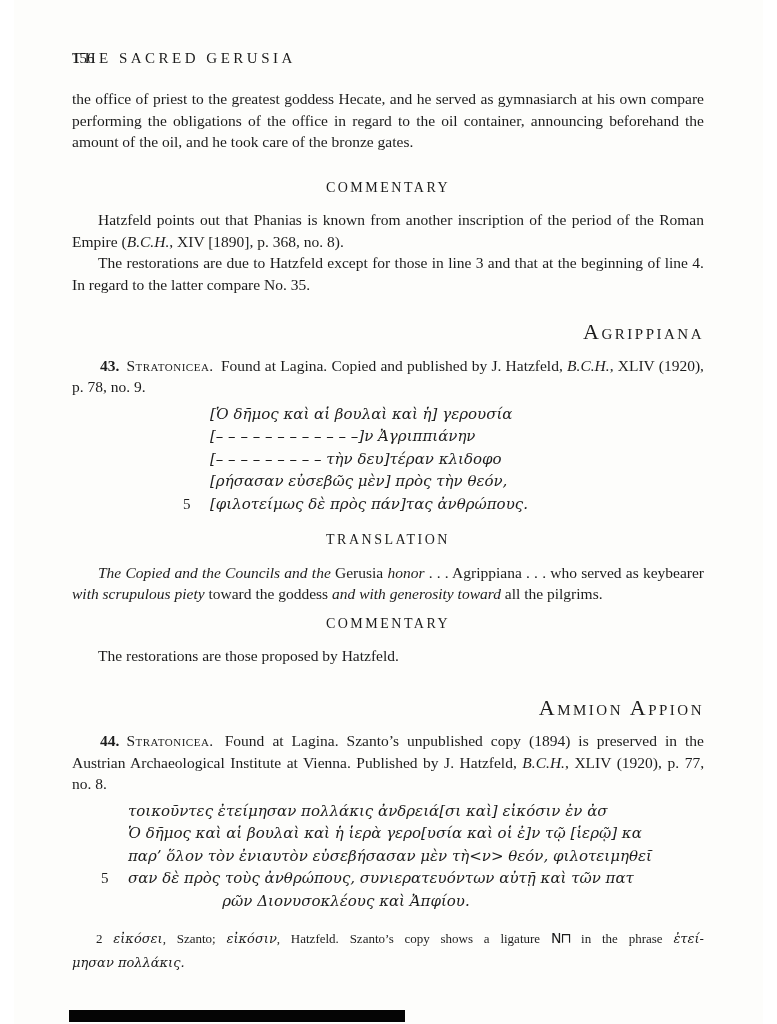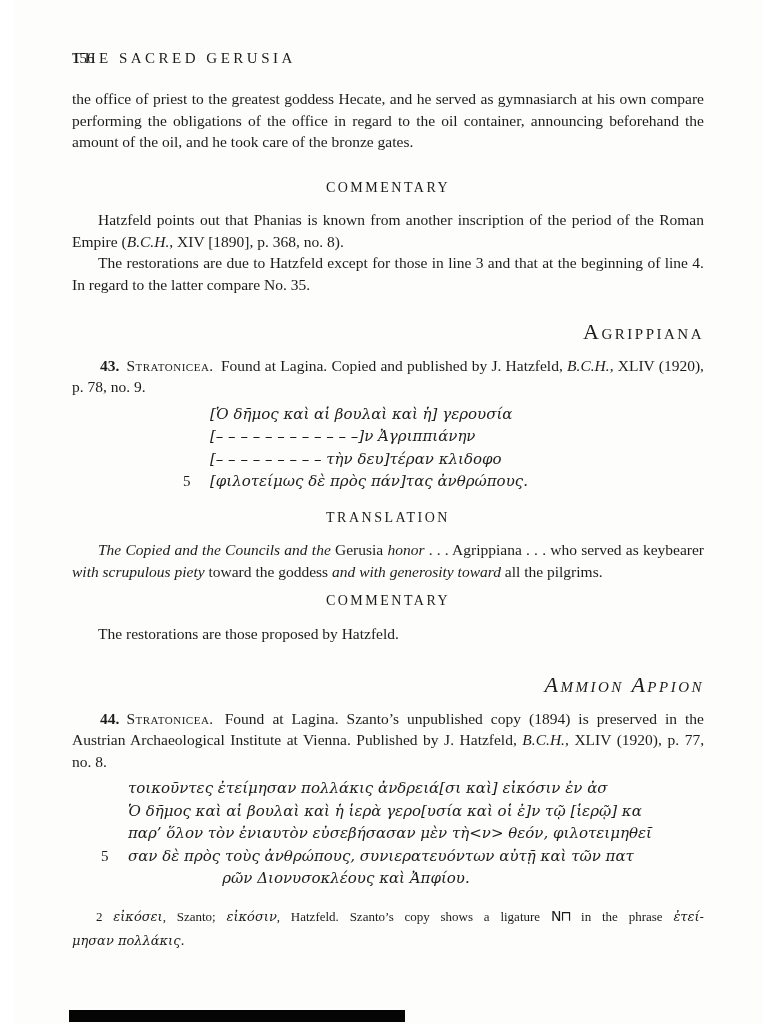--- a/index.html
+++ b/index.html
@@ -77,30 +77,31 @@
   <p class="indent"><span>Hatzfeld points out that Phanias is known from another inscription of the period of the Roman Empire (</span><span class="it">B.C.H.</span><span>, XIV [1890], p. 368, no. 8).</span></p>
   <p class="indent">The restorations are due to Hatzfeld except for those in line 3 and that at the beginning of line 4. In regard to the latter compare No. 35.</p>
 
   <div class="section-heading">Agrippiana</div>
   <p class="cit"><span class="bf">43.</span><span class="sc">Stratonicea.</span><span> Found at Lagina. Copied and published by J. Hatzfeld, </span><span class="it">B.C.H.</span><span>, XLIV (1920), p. 78, no. 9.</span></p>
 
   <div class="greek-block greek-43">
       <div class="greek-line"><span>[Ὁ δῆμος καὶ αἱ βουλαὶ καὶ ἡ] γερουσία</span></div>
       <div class="greek-line"><span>[– – – – – – – – – – – –]ν Ἀγριππιάνην</span></div>
       <div class="greek-line"><span>[– – – – – – – – – τὴν δευ]τέραν κλιδοφο</span></div>
+      <div class="greek-line"><span>[ρήσασαν εὐσεβῶς μὲν] πρὸς τὴν θεόν,</span></div>
       <div class="greek-line"><span class="line-marker">5</span><span>[φιλοτείμως δὲ πρὸς πάν]τας ἀνθρώπους.</span></div>
     </div>
 
   <div class="minor-heading" style="margin-top:14px;">TRANSLATION</div>
   <p class="indent"><span class="it">The Copied and the Councils and the </span><span>Gerusia </span><span class="it">honor</span><span> . . . Agrippiana . . . who served as keybearer </span><span class="it">with scrupulous piety</span><span> toward the goddess </span><span class="it">and with generosity toward</span><span> all the pilgrims.</span></p>
 
   <div class="minor-heading" style="margin-top:8px;">COMMENTARY</div>
   <p class="indent">The restorations are those proposed by Hatzfeld.</p>
 
-  <div class="section-heading" style="margin-top:30px;font-style:italic;">Ammion Appion</div>
+  <div class="section-heading" style="margin-top:30px;">Ammion Appion</div>
   <p class="cit"><span class="bf">44.</span><span class="sc">Stratonicea.</span><span> Found at Lagina. Szanto’s unpublished copy (1894) is preserved in the Austrian Archaeological Institute at Vienna. Published by J. Hatzfeld, </span><span class="it">B.C.H.</span><span>, XLIV (1920), p. 77, no. 8.</span></p>
 
   <div class="greek-block greek-44">
       <div class="greek-line"><span>τοικοῦντες ἐτείμησαν πολλάκις ἀνδρειά[σι καὶ] εἰκόσιν ἐν ἀσ</span></div>
       <div class="greek-line"><span>Ὁ δῆμος καὶ αἱ βουλαὶ καὶ ἡ ἱερὰ γερο[υσία καὶ οἱ ἐ]ν τῷ [ἱερῷ] κα</span></div>
       <div class="greek-line"><span>παρ’ ὅλον τὸν ἐνιαυτὸν εὐσεβήσασαν μὲν τὴ&lt;ν&gt; θεόν, φιλοτειμηθεῖ</span></div>
       <div class="greek-line"><span class="line-marker">5</span><span>σαν δὲ πρὸς τοὺς ἀνθρώπους, συνιερατευόντων αὐτῇ καὶ τῶν πατ</span></div>
       <div class="greek-line centered"><span>ρῶν Διονυσοκλέους καὶ Ἀπφίου.</span></div>
     </div>
 

